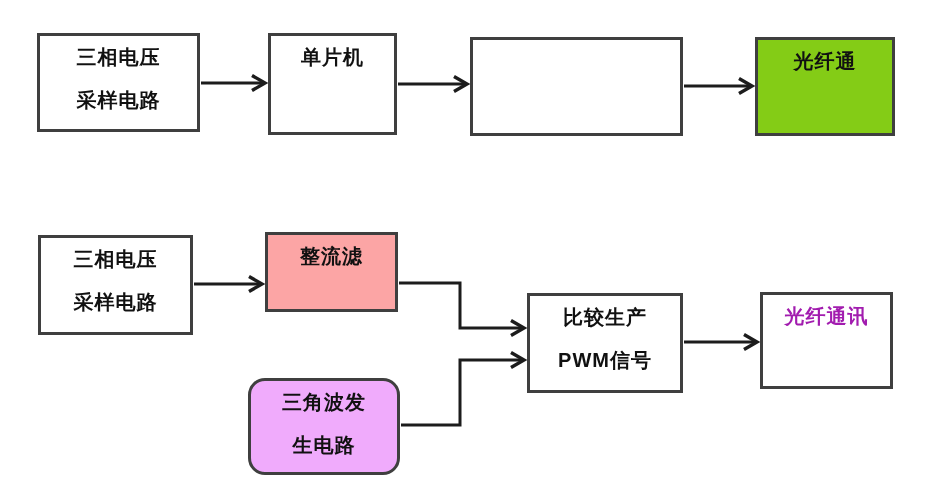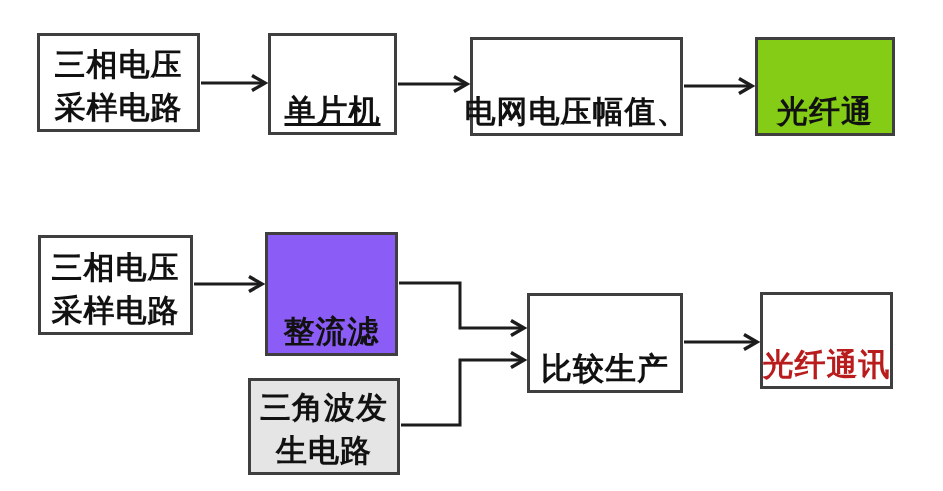--- a/index.html
+++ b/index.html
@@ -27,26 +27,26 @@
     width: 100%;
     height: 100%;
   }
   .node {
     position: absolute;
     box-sizing: border-box;
     background: #ffffff;
     border: 3px solid #3f3f3f;
     display: flex;
     flex-direction: column;
-    justify-content: flex-end;
+    justify-content: flex-start;
     align-items: center;
     text-align: center;
     font-weight: 700;
     color: #111111;
-    font-size: 31px;
+    font-size: 20px;
     line-height: 43px;
     letter-spacing: 1px;
     white-space: nowrap;
   }
   .node-line {
     display: block;
   }
 </style>
 </head>
 <body>
@@ -64,40 +64,40 @@
       <polyline points="194,284 262,284" fill="none" stroke="#1c1c1c" stroke-width="3" stroke-linejoin="miter" marker-end="url(#arrow-chevron)"></polyline>
       <polyline points="399,283 460,283 460,328 524,328" fill="none" stroke="#1c1c1c" stroke-width="3" stroke-linejoin="miter" marker-end="url(#arrow-chevron)"></polyline>
       <polyline points="401,425 460,425 460,360 524,360" fill="none" stroke="#1c1c1c" stroke-width="3" stroke-linejoin="miter" marker-end="url(#arrow-chevron)"></polyline>
       <polyline points="684,342 757,342" fill="none" stroke="#1c1c1c" stroke-width="3" stroke-linejoin="miter" marker-end="url(#arrow-chevron)"></polyline>
     </svg>
   <div id="node-layer">
       <div class="node" style="left: 37px; top: 33px; width: 163px; height: 99px; border-color: rgb(63, 63, 63); background: rgb(255, 255, 255); color: rgb(17, 17, 17);">
         <div class="node-line">三相电压</div>
         <div class="node-line">采样电路</div>
       </div>
-      <div class="node" style="left: 268px; top: 33px; width: 129px; height: 102px; border-color: rgb(63, 63, 63); background: rgb(255, 255, 255); color: rgb(17, 17, 17); text-decoration: underline;">
+      <div class="node" style="left: 268px; top: 33px; width: 129px; height: 102px; border-color: rgb(63, 63, 63); background: rgb(255, 255, 255); color: rgb(17, 17, 17);">
         <div class="node-line">单片机</div>
       </div>
       <div class="node" style="left: 470px; top: 37px; width: 213px; height: 99px; border-color: rgb(63, 63, 63); background: rgb(255, 255, 255); color: rgb(17, 17, 17);">
-        <div class="node-line">电网电压幅值、</div>
       </div>
       <div class="node" style="left: 755px; top: 37px; width: 140px; height: 99px; border-color: rgb(63, 63, 63); background: #84cc16; color: rgb(17, 17, 17);">
         <div class="node-line">光纤通</div>
       </div>
       <div class="node" style="left: 38px; top: 235px; width: 155px; height: 100px; border-color: rgb(63, 63, 63); background: rgb(255, 255, 255); color: rgb(17, 17, 17);">
         <div class="node-line">三相电压</div>
         <div class="node-line">采样电路</div>
       </div>
-      <div class="node" style="left: 265px; top: 232px; width: 133px; height: 124px; border-color: rgb(63, 63, 63); background: #8b5cf6; color: rgb(17, 17, 17);">
+      <div class="node" style="left: 265px; top: 232px; width: 133px; height: 80px; border-color: rgb(63, 63, 63); background: #fca5a5; color: rgb(17, 17, 17);">
         <div class="node-line">整流滤</div>
       </div>
-      <div class="node" style="left: 248px; top: 378px; width: 152px; height: 97px; border-color: rgb(63, 63, 63); background: #e5e5e5; color: rgb(17, 17, 17);">
+      <div class="node" style="left: 248px; top: 378px; width: 152px; height: 97px; border-color: rgb(63, 63, 63); background: #f0abfc; color: rgb(17, 17, 17); border-radius: 17px;">
         <div class="node-line">三角波发</div>
         <div class="node-line">生电路</div>
       </div>
       <div class="node" style="left: 527px; top: 293px; width: 156px; height: 100px; border-color: rgb(63, 63, 63); background: rgb(255, 255, 255); color: rgb(17, 17, 17);">
         <div class="node-line">比较生产</div>
+        <div class="node-line">PWM信号</div>
       </div>
-      <div class="node" style="left: 760px; top: 292px; width: 133px; height: 97px; border-color: rgb(63, 63, 63); background: rgb(255, 255, 255); color: #b91c1c;">
+      <div class="node" style="left: 760px; top: 292px; width: 133px; height: 97px; border-color: rgb(63, 63, 63); background: rgb(255, 255, 255); color: #a21caf;">
         <div class="node-line">光纤通讯</div>
       </div>
     </div>
 </div>
 
 </body></html>

